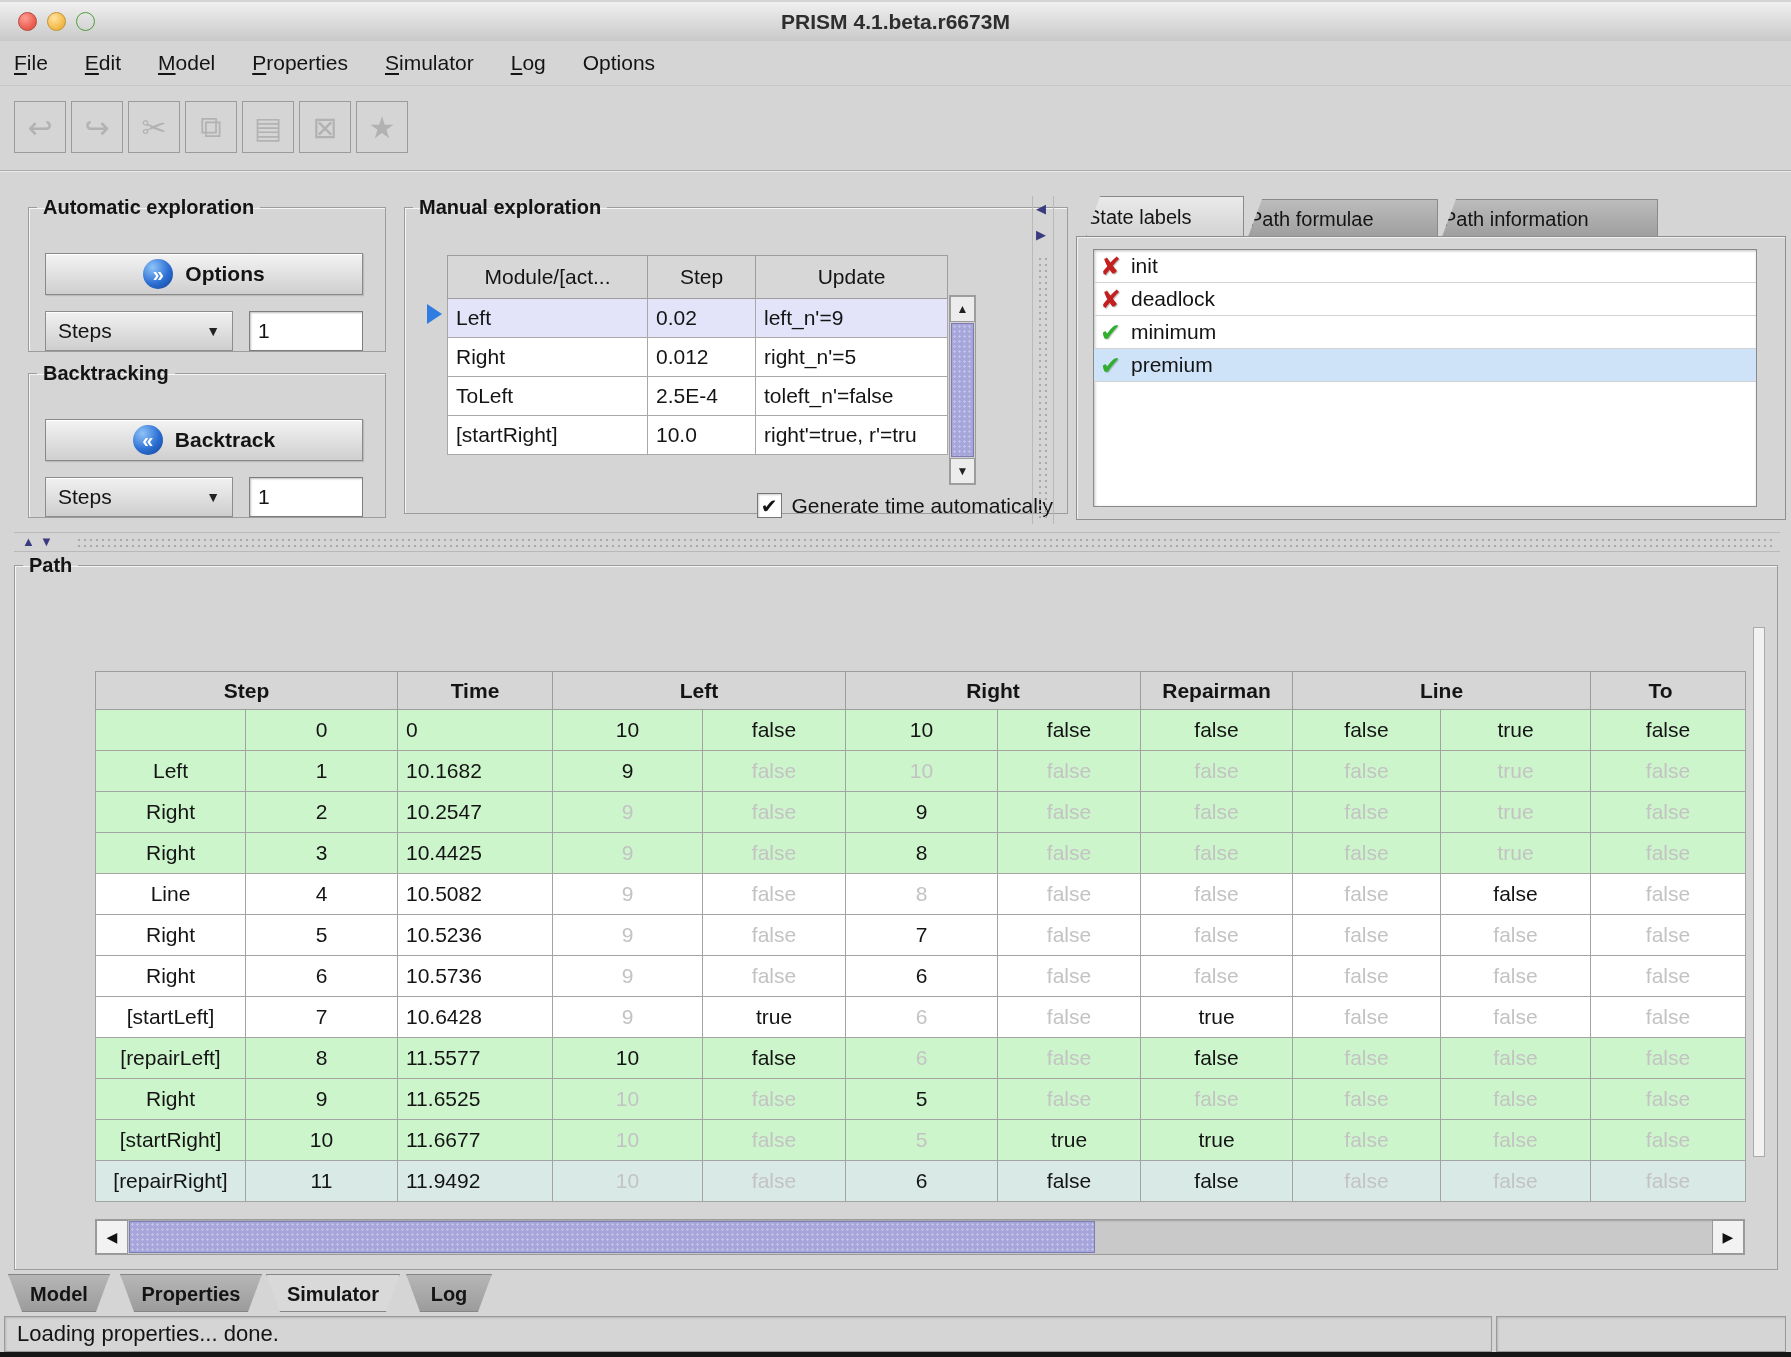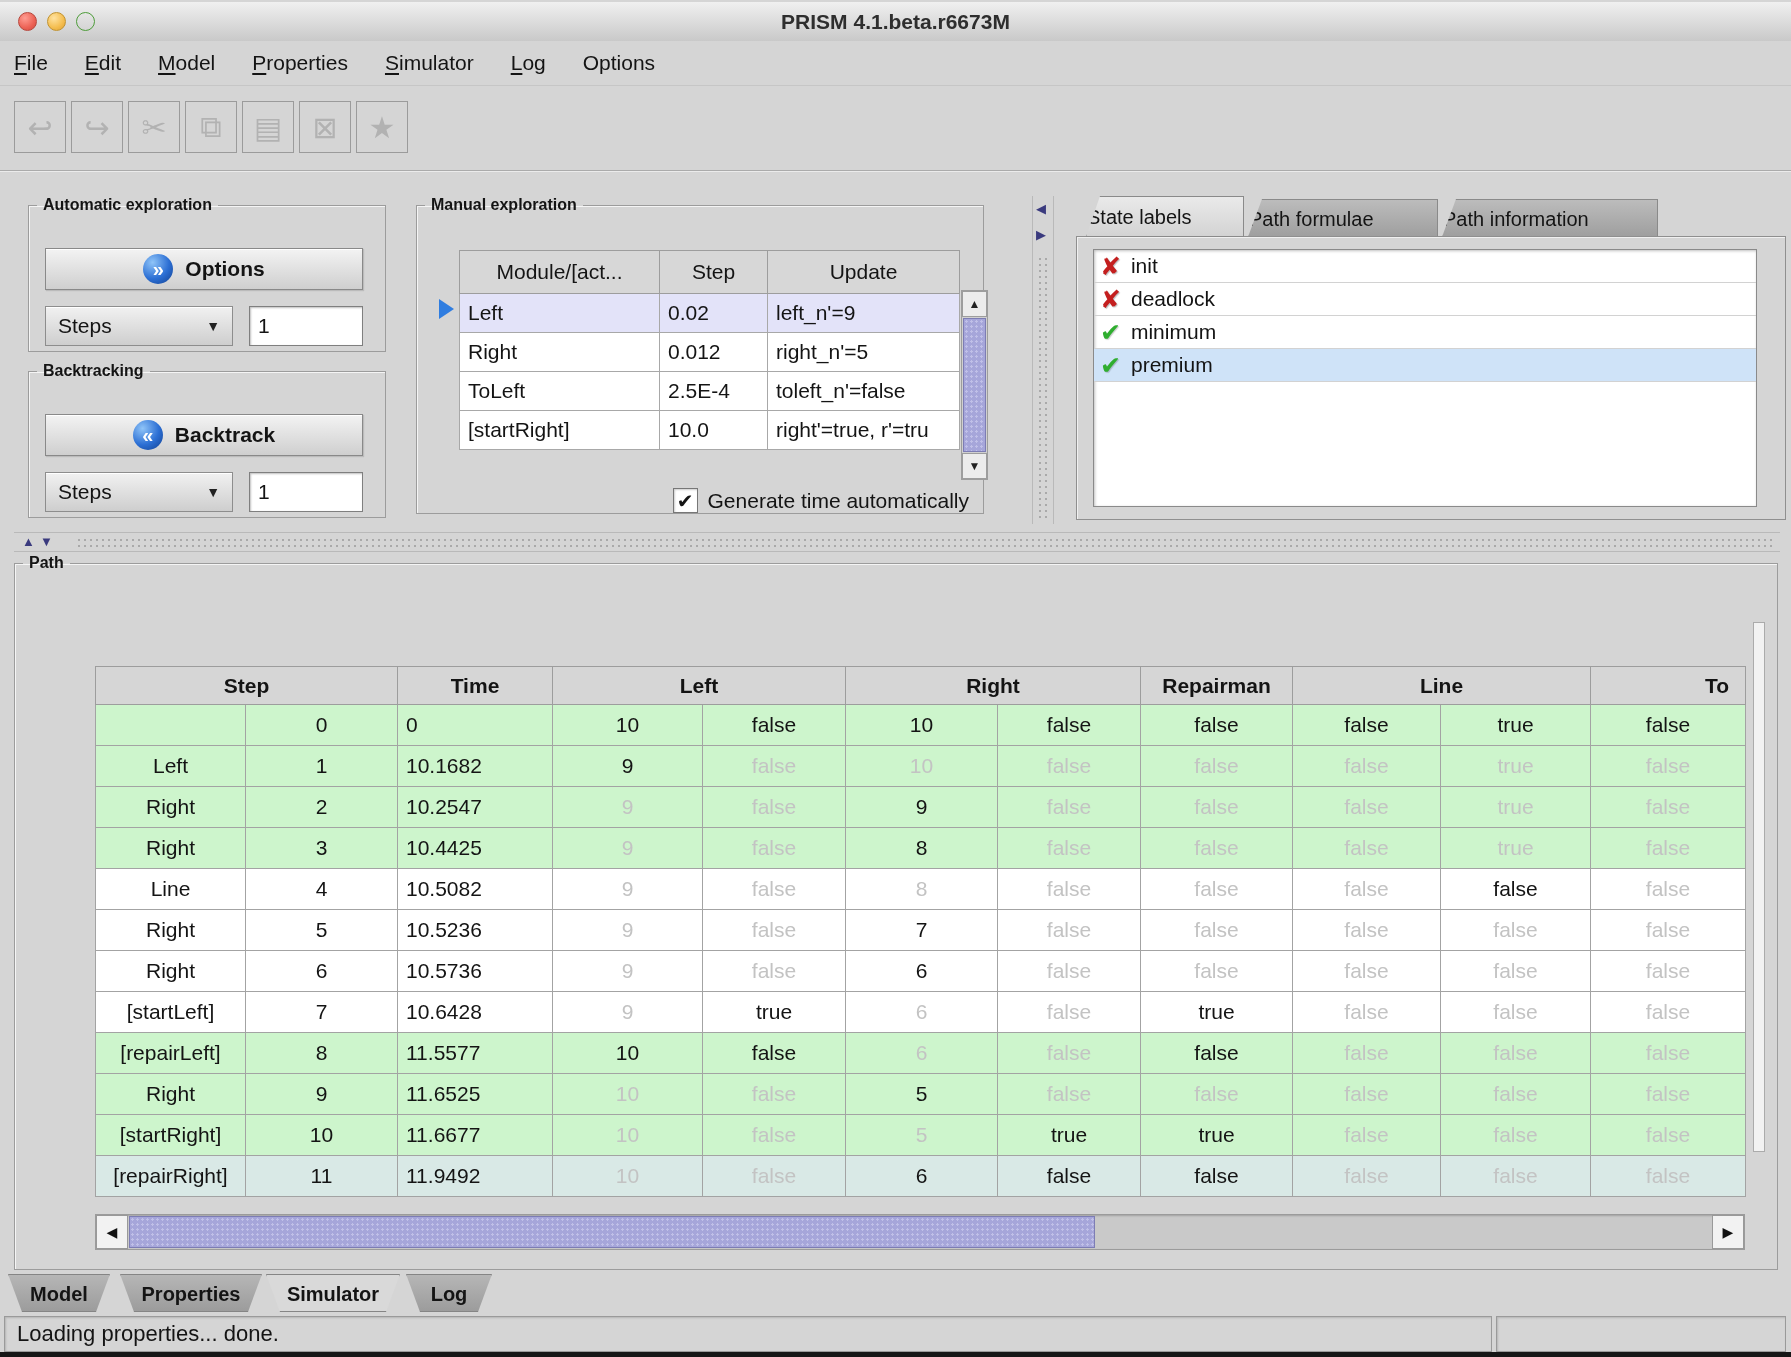--- a/index.html
+++ b/index.html
@@ -24,21 +24,21 @@
   .menu-item u{text-underline-offset:3px;}
   
   #toolbar{position:absolute;top:86px;left:0;width:100%;height:84px;
     border-bottom:1px solid #ababab;box-shadow:0 1px 0 #ebebeb;}
   .tool-btn{position:absolute;top:15px;width:52px;height:52px;box-sizing:border-box;
     border:1px solid #9b9b9b;display:flex;align-items:center;justify-content:center;
     font-size:30px;color:#b2b2b2;}
   
   fieldset{position:absolute;border:1px solid #9c9c9c;margin:0;padding:0;box-sizing:border-box;
     box-shadow:inset 1px 1px 0 rgba(255,255,255,.75);}
-  legend{font-weight:bold;font-size:16px;padding:0 6px;margin-left:8px;}
+  legend{font-weight:bold;font-size:20px;padding:0 6px;margin-left:8px;}
   
   .jbutton{position:absolute;display:flex;align-items:center;justify-content:center;gap:12px;
     background:linear-gradient(#f3f3f3,#cfcfcf);border:1px solid #898989;box-sizing:border-box;
     box-shadow:inset 0 1px 0 #ffffff,1px 1px 1px rgba(0,0,0,.12);font-size:21px;font-weight:bold;}
   .blue-circle{width:30px;height:30px;border-radius:50%;flex:0 0 30px;
     background:radial-gradient(circle at 32% 28%,#8fc4f8,#2c6fd4 55%,#123f8e);
     color:#fff;display:flex;align-items:center;justify-content:center;
     font-size:20px;font-weight:bold;line-height:1;}
   .combo{position:absolute;display:flex;align-items:center;justify-content:space-between;
     padding:0 12px;background:linear-gradient(#f1f1f1,#cecece);border:1px solid #8d8d8d;
@@ -79,21 +79,21 @@
   .state-row.selected{background:var(--state-selected);}
   .x-icon{color:var(--cross-red);font-weight:bold;font-size:25px;line-height:1;text-shadow:1px 1px 1px rgba(0,0,0,.25);}
   .check-icon{color:var(--check-green);font-weight:bold;font-size:25px;line-height:1;text-shadow:1px 1px 1px rgba(0,0,0,.2);}
   
   .dots{background-image:radial-gradient(#a9a9a9 1px,transparent 1.3px);background-size:6px 6px;}
   .div-arrow{position:absolute;font-size:13px;color:#3a3a7e;line-height:1;}
   
   #path-table{position:absolute;border-collapse:collapse;table-layout:fixed;font-size:21px;}
   #path-table th{background:#d6d6d6;border:1px solid #9d9d9d;box-sizing:border-box;overflow:hidden;white-space:nowrap;}
   #path-table th.grp{font-weight:bold;height:38px;}
-  #path-table th.grp.right{text-align:right;padding-right:16px;}
+  #path-table th.grp.right{padding-right:16px;}
   #path-table th.sub{font-weight:normal;height:36px;}
   #path-table td{height:38px;border:1px solid #a3a3a3;text-align:center;overflow:hidden;white-space:nowrap;}
   #path-table td.al{text-align:left;padding-left:8px;}
   tr.bg-green td{background:var(--row-green);}
   tr.bg-white td{background:#ffffff;}
   tr.bg-teal td{background:var(--row-teal);}
   #path-table td.dim{color:var(--dim-text);}
   .vstrip{position:absolute;background:#f2f2f2;border:1px solid #ababab;box-sizing:border-box;}
   
   #hscroll{position:absolute;height:36px;box-sizing:border-box;border:1px solid #9b9b9b;background:#c9c9c9;
@@ -175,21 +175,21 @@
     <span class="blue-circle">«</span>
     <span>Backtrack</span>
   </div>
   <div class="combo" style="left:16px;top:92px;width:188px;height:40px;">
     <span>Steps</span>
     <span class="arr">▼</span>
   </div>
   <input class="jfield" style="left: 220px; top: 92px; width: 114px; height: 40px;" value="1">
 </fieldset>
 
-<fieldset style="left:416px;top:196px;width:568px;height:318px;">
+<fieldset style="left:404px;top:196px;width:664px;height:318px;">
   <legend>Manual exploration</legend>
   <div class="ptr" id="manual-pointer" style="left: 22px; top: 85px;"></div>
   <table id="manual-table">
     <colgroup>
         <col style="width:200px">
         <col style="width:108px">
         <col style="width:192px">
       </colgroup>
     <thead id="manual-head">
         <tr>

